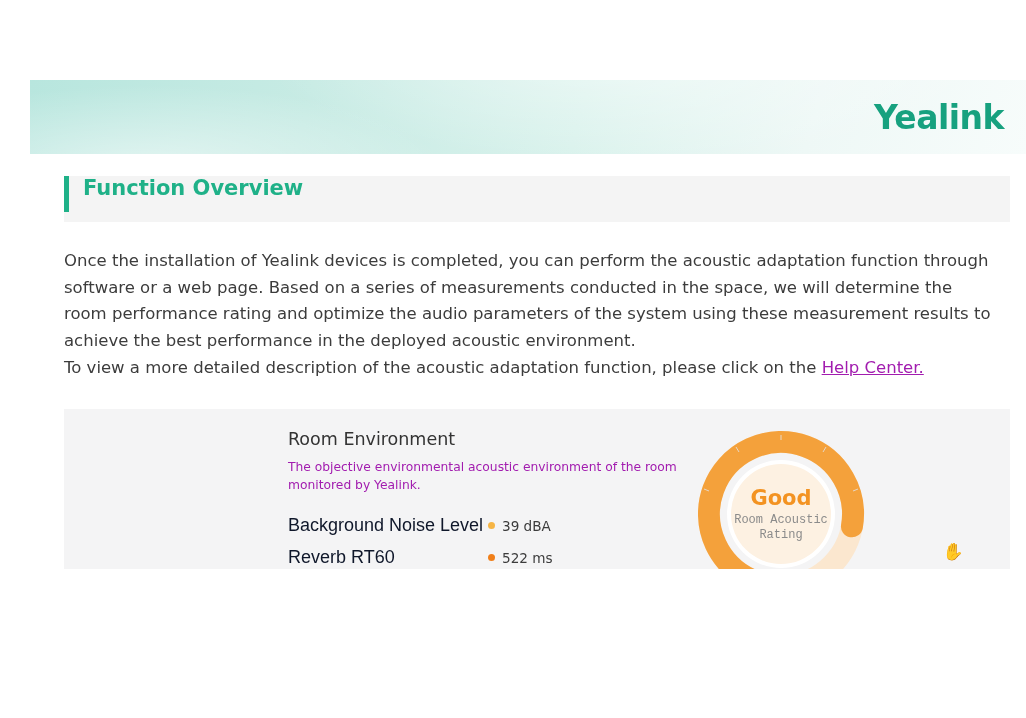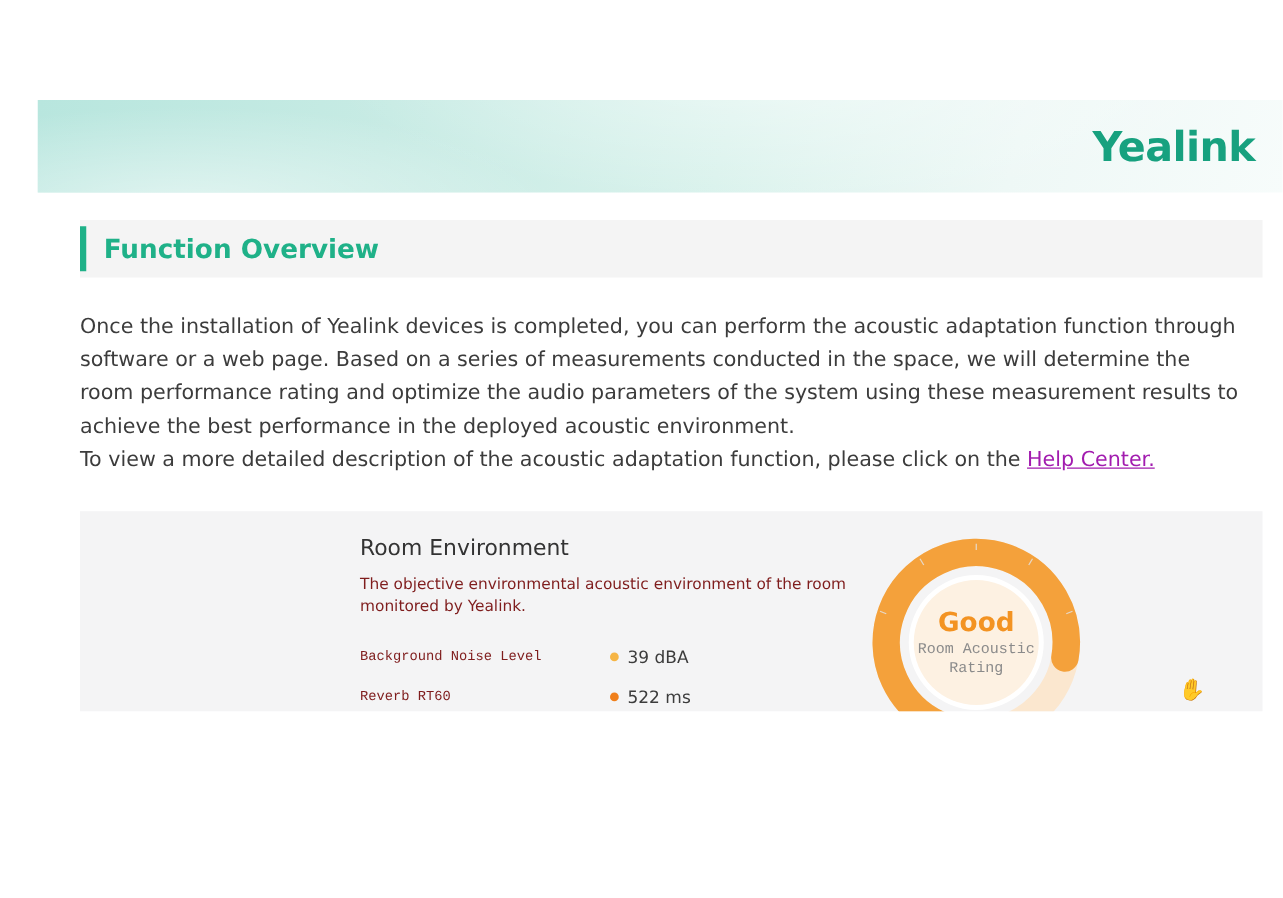--- a/index.html
+++ b/index.html
@@ -46,21 +46,20 @@
     letter-spacing: -0.5px;
     color: #17a17f;
     font-family: "DejaVu Sans", sans-serif;
   }
   
   .section-title-wrap {
     margin: 22px 18px 0 34px;
     height: 46px;
     background: #f4f4f4;
     display: flex;
-    align-items: center;
   }
   .section-title-bar {
     width: 5px;
     height: 36px;
     background: #1fb188;
     margin-right: 14px;
     flex: 0 0 auto;
   }
   .section-title {
     font-size: 21px;
@@ -109,36 +108,36 @@
   }
   .room-title {
     font-size: 17.5px;
     color: #333333;
     font-family: "DejaVu Sans", sans-serif;
   }
   .room-sub {
     margin-top: 9px;
     font-size: 12.3px;
     line-height: 18px;
-    color: #7f1d1d;
+    color: #a21caf;
     font-family: "DejaVu Sans", sans-serif;
   }
   .metric-list {
     margin-top: 16px;
   }
   .metric-row {
     display: flex;
     align-items: center;
     height: 32px;
   }
   .metric-label {
     width: 200px;
-    font-size: 11px;
-    color: #7f1d1d;
-    font-family: Liberation Mono, monospace;
+    font-size: 18px;
+    color: #0f172a;
+    font-family: Liberation Sans, sans-serif;
   }
   .metric-value {
     display: flex;
     align-items: center;
     font-size: 13.6px;
     color: #3c3c3c;
     font-family: "DejaVu Sans", sans-serif;
     text-align: center;
   }
   .dot {

